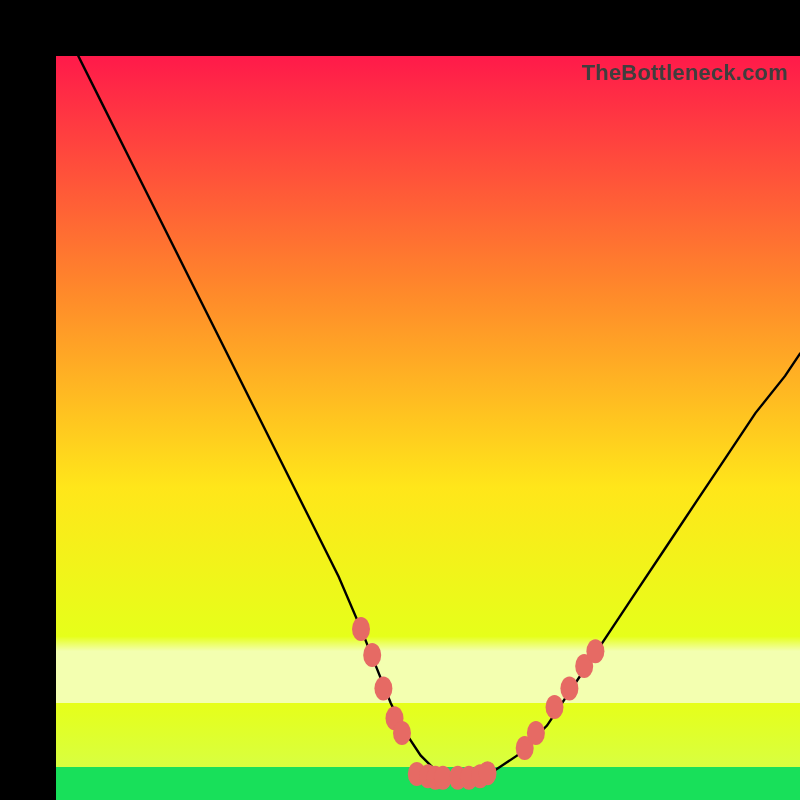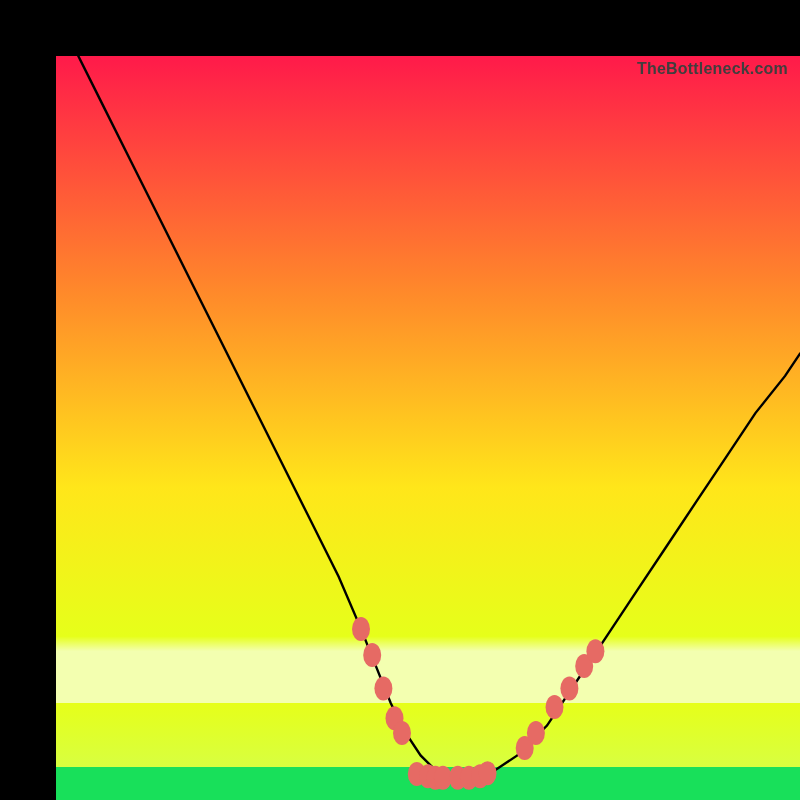--- a/index.html
+++ b/index.html
@@ -29,21 +29,21 @@
   }
   .gradient {
     position: absolute;
     inset: 0;
   }
   .attribution {
     position: absolute;
     top: 4px;
     right: 12px;
     font-family: Arial, Helvetica, sans-serif;
-    font-size: 16px;
+    font-size: 22px;
     font-weight: 600;
     color: #403e3e;
     letter-spacing: 0.2px;
   }
   svg.curve {
     position: absolute;
     inset: 0;
   }
 </style>
 </head>

